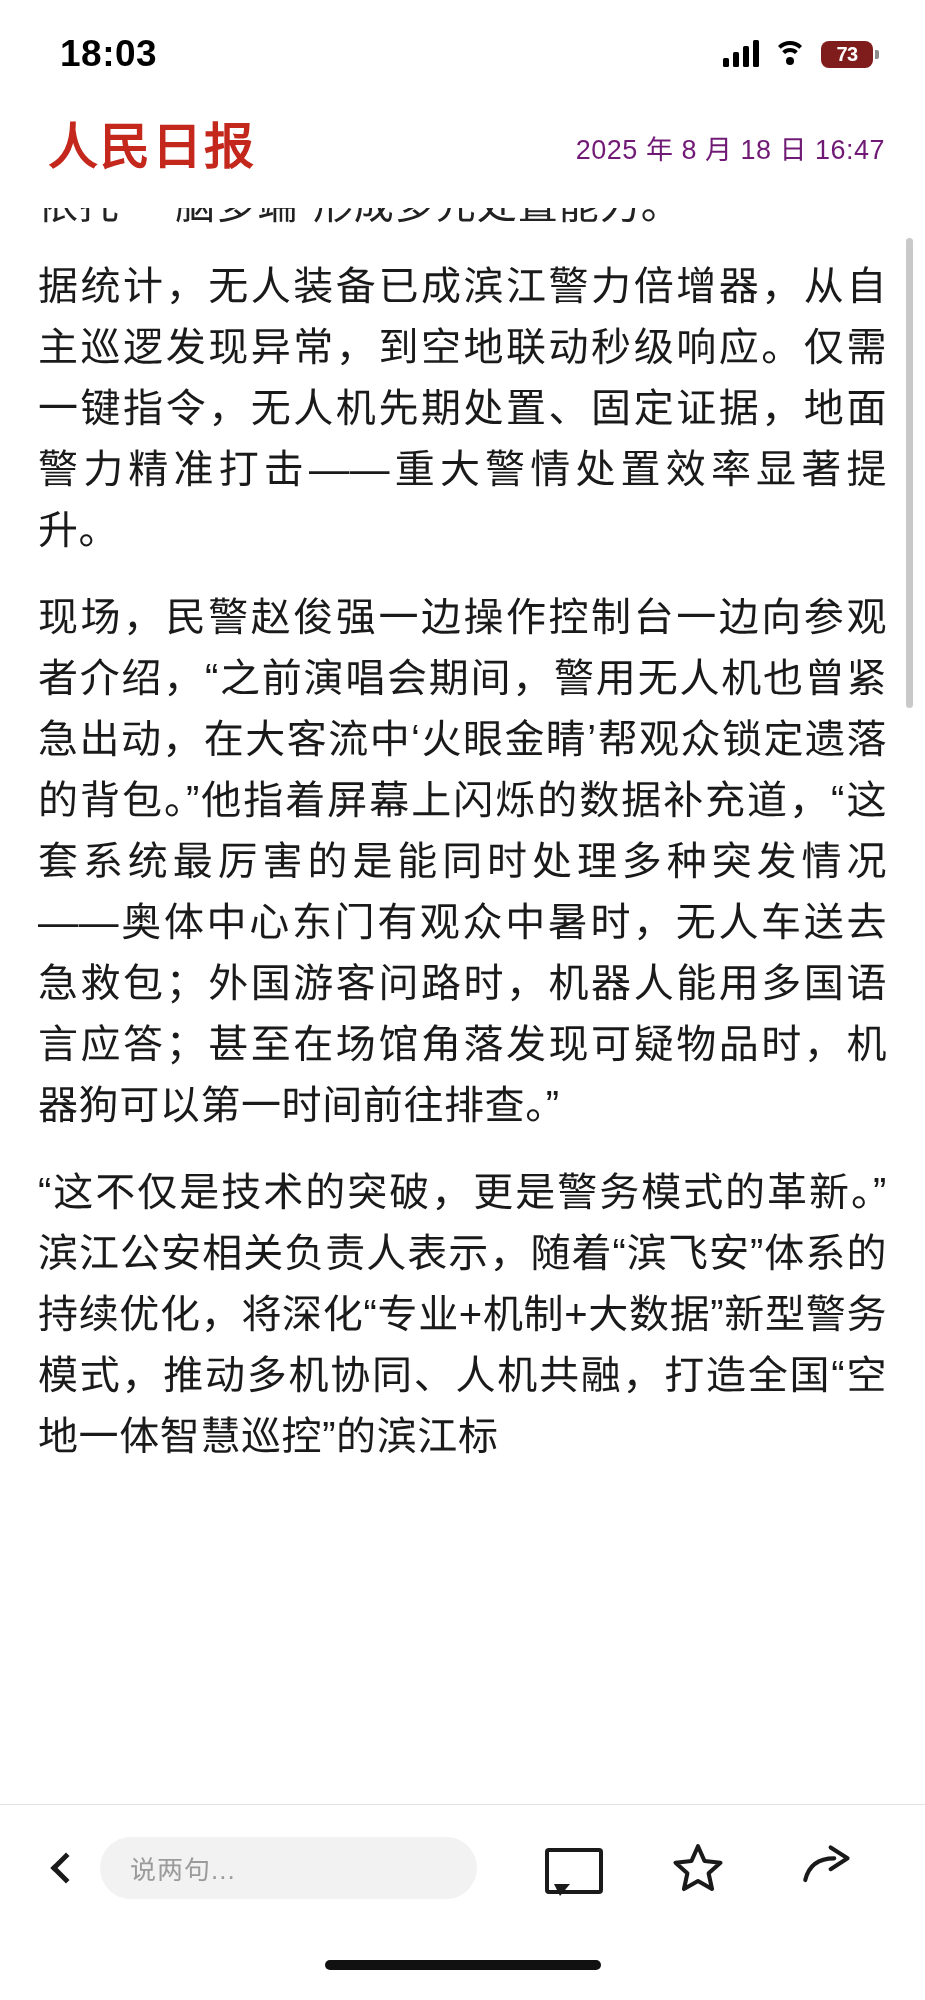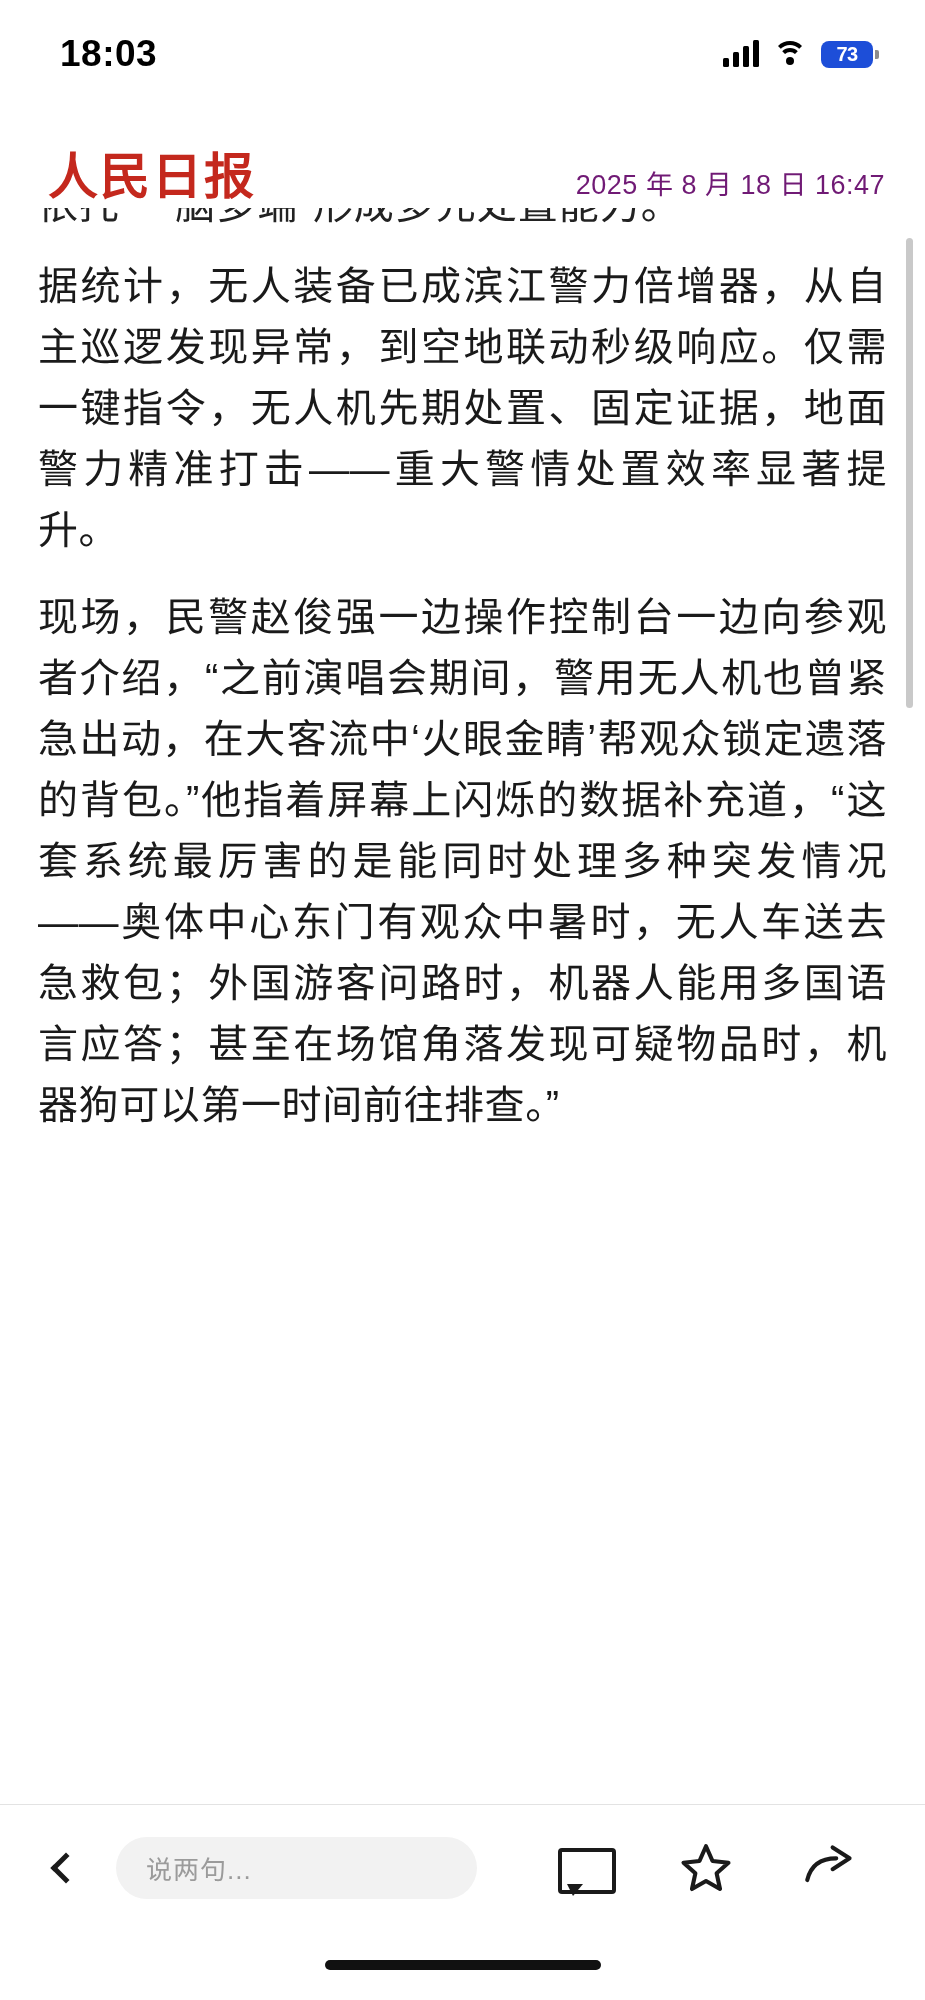--- a/index.html
+++ b/index.html
@@ -73,21 +73,21 @@
   .wifi-icon span:nth-child(3) {
     width: 8px; height: 8px; top: 16px; background: #000;
     border-radius: 50%; border: none;
   }
 
   .battery {
     position: relative;
     width: 52px;
     height: 27px;
     border-radius: 8px;
-    background: #1d4ed8;
+    background: #7f1d1d;
     display: flex;
     align-items: center;
     justify-content: center;
   }
   .battery:after {
     content: "";
     position: absolute;
     right: -6px;
     top: 9px;
     width: 4px;
@@ -100,21 +100,21 @@
     color: #fff;
     font-size: 20px;
     font-weight: 600;
     letter-spacing: -0.5px;
   }
 
   
   .article-header {
     flex: 0 0 110px;
     display: flex;
-    align-items: flex-end;
+    align-items: center;
     justify-content: space-between;
     padding: 0 40px 0 48px;
   }
   .brand {
     font-family: "Liberation Serif", "DejaVu Serif", serif;
     font-size: 50px;
     font-weight: 700;
     color: #c4281d;
     letter-spacing: 2px;
     line-height: 1;
@@ -177,21 +177,21 @@
   p.para:first-of-type { margin-top: 22px; }
 
   
   .toolbar {
     flex: 0 0 126px;
     border-top: 1px solid #e3e3e3;
     background: #ffffff;
     display: flex;
     align-items: center;
     padding: 0 34px;
-    gap: 26px;
+    gap: 10px;
   }
   .back-btn {
     width: 56px;
     height: 56px;
     flex: 0 0 56px;
     display: flex;
     align-items: center;
     justify-content: center;
   }
   .chev {
@@ -297,20 +297,21 @@
     <div class="clipped-line">
       <span>依托“一脑多端”形成多元处置能力。</span>
     </div>
 
     <div class="scroll-track">
       <div class="scroll-thumb"></div>
     </div>
 
     <p class="para">据统计，无人装备已成滨江警力倍增器，从自主巡逻发现异常，到空地联动秒级响应。仅需一键指令，无人机先期处置、固定证据，地面警力精准打击——重大警情处置效率显著提升。</p>
     <p class="para">现场，民警赵俊强一边操作控制台一边向参观者介绍，“之前演唱会期间，警用无人机也曾紧急出动，在大客流中‘火眼金睛’帮观众锁定遗落的背包。”他指着屏幕上闪烁的数据补充道，“这套系统最厉害的是能同时处理多种突发情况——奥体中心东门有观众中暑时，无人车送去急救包；外国游客问路时，机器人能用多国语言应答；甚至在场馆角落发现可疑物品时，机器狗可以第一时间前往排查。”</p>
+    <p class="para">“这不仅是技术的突破，更是警务模式的革新。”滨江公安相关负责人表示，随着“滨飞安”体系的持续优化，将深化“专业+机制+大数据”新型警务模式，推动多机协同、人机共融，打造全国“空地一体智慧巡控”的滨江标</p>
   </div>
 
   <div class="toolbar">
     <div class="back-btn">
       <div class="chev"></div>
     </div>
 
     <div class="comment-input">
       <span>说两句...</span>
     </div>

